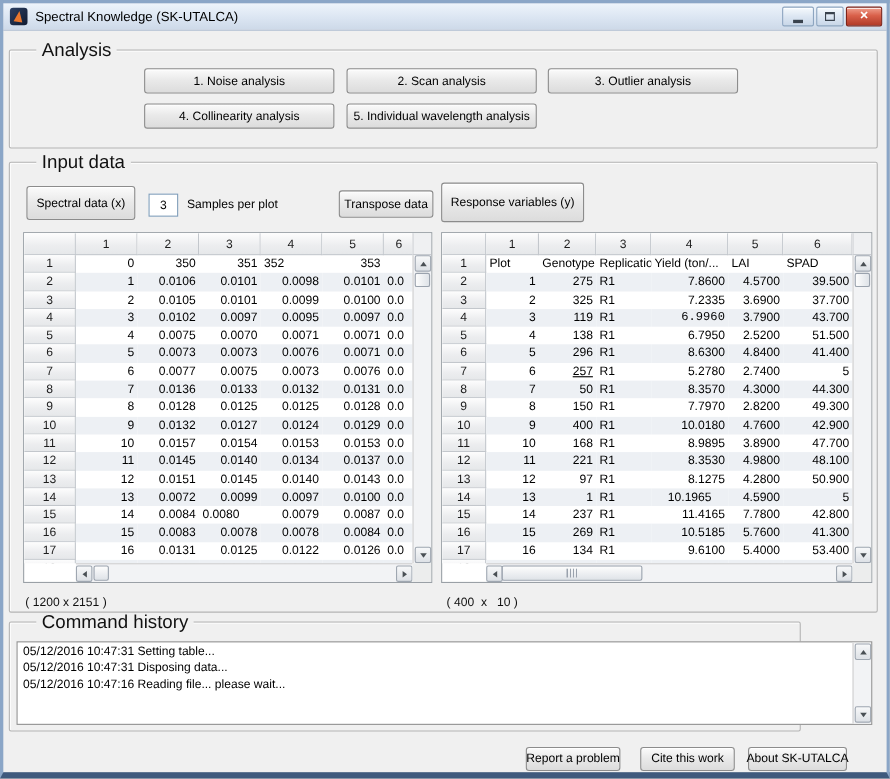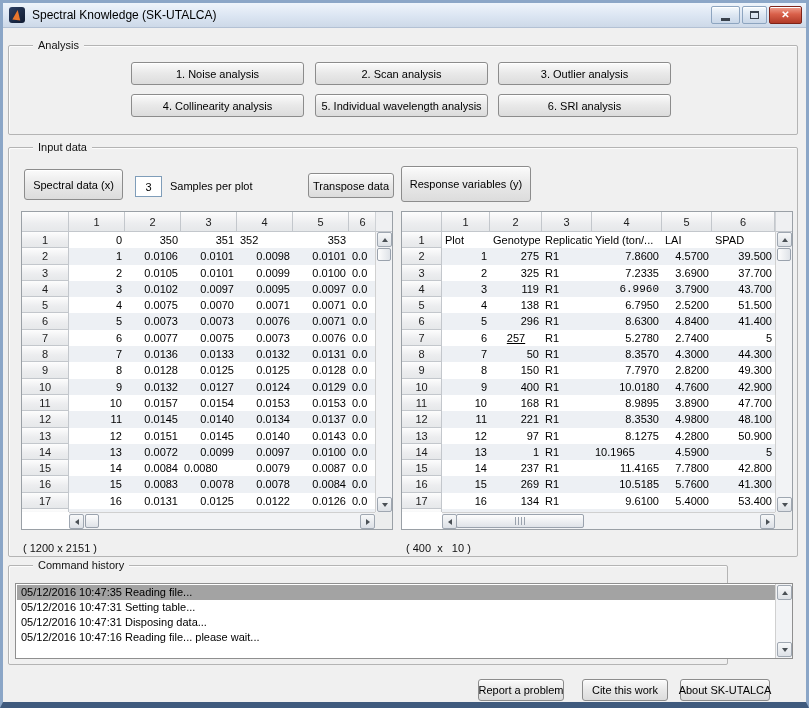--- a/index.html
+++ b/index.html
@@ -52,21 +52,21 @@
   .glyph-max { width:9px; height:8px; border:1px solid #39424d; border-top-width:2px; }
   .glyph-close { font-size:10px; font-weight:bold; color:#fff; line-height:1; }
 
   
   .groupbox {
     position:absolute; border:1px solid #b4b4b4; border-radius:2px;
     box-shadow:inset 1px 1px 0 rgba(255,255,255,.8);
   }
   .legend {
     position:absolute; top:-8px; left:24px; background:#f0f0f0;
-    padding:0 5px; font-size:11px; color:#111; line-height:15px;
+    padding:0 5px; font-size:17px; color:#111; line-height:15px;
   }
 
   .g-analysis { left:8px; top:45px; width:790px; height:90px; }
   .g-input    { left:8px; top:147px; width:790px; height:410px; }
   .g-history  { left:8px; top:565px; width:720px; height:100px; }
 
   
   .btn {
     position:absolute; display:flex; align-items:center; justify-content:center;
     font-size:11px; color:#000;
@@ -191,21 +191,20 @@
     </div>
   </div>
 
   <div class="groupbox g-analysis">
     <div class="legend">Analysis</div>
     <div class="btn a-b1">1. Noise analysis</div>
     <div class="btn a-b2">2. Scan analysis</div>
     <div class="btn a-b3">3. Outlier analysis</div>
     <div class="btn a-b4">4. Collinearity analysis</div>
     <div class="btn a-b5">5. Individual wavelength analysis</div>
-    <div class="btn a-b6">6. SRI analysis</div>
   </div>
 
   <div class="groupbox g-input">
     <div class="legend">Input data</div>
 
     <div class="btn btn-spectral">Spectral data (x)</div>
     <input class="samples-input" value="3" style="">
     <div class="samples-label">Samples per plot</div>
     <div class="btn btn-transpose">Transpose data</div>
     <div class="btn btn-response">Response variables (y)</div>
@@ -467,21 +466,21 @@
             <div class="tc td" style="width: 48px; text-align: right;">5</div>
             <div class="tc td" style="width: 52px; text-align: right;">296</div>
             <div class="tc td" style="width: 50px; text-align: left;">R1</div>
             <div class="tc td" style="width: 70px; text-align: right;">8.6300</div>
             <div class="tc td" style="width: 50px; text-align: right;">4.8400</div>
             <div class="tc td" style="width: 63px; text-align: right;">41.400</div>
           </div>
           <div class="trow">
             <div class="tc rh" style="width: 40px;">7</div>
             <div class="tc td" style="width: 48px; text-align: right;">6</div>
-            <div class="tc td" style="width: 52px; text-align: center; text-decoration: underline;">257</div>
+            <div class="tc td" style="width: 52px; text-align: right; text-decoration: underline;">257</div>
             <div class="tc td" style="width: 50px; text-align: left;">R1</div>
             <div class="tc td" style="width: 70px; text-align: right;">5.2780</div>
             <div class="tc td" style="width: 50px; text-align: right;">2.7400</div>
             <div class="tc td" style="width: 63px; text-align: right;">5</div>
           </div>
           <div class="trow stripe">
             <div class="tc rh" style="width: 40px;">8</div>
             <div class="tc td" style="width: 48px; text-align: right;">7</div>
             <div class="tc td" style="width: 52px; text-align: right;">50</div>
             <div class="tc td" style="width: 50px; text-align: left;">R1</div>
@@ -532,21 +531,21 @@
             <div class="tc td" style="width: 50px; text-align: left;">R1</div>
             <div class="tc td" style="width: 70px; text-align: right;">8.1275</div>
             <div class="tc td" style="width: 50px; text-align: right;">4.2800</div>
             <div class="tc td" style="width: 63px; text-align: right;">50.900</div>
           </div>
           <div class="trow stripe">
             <div class="tc rh" style="width: 40px;">14</div>
             <div class="tc td" style="width: 48px; text-align: right;">13</div>
             <div class="tc td" style="width: 52px; text-align: right;">1</div>
             <div class="tc td" style="width: 50px; text-align: left;">R1</div>
-            <div class="tc td" style="width: 70px; text-align: left;">10.1965</div>
+            <div class="tc td" style="width: 70px; text-align: center;">10.1965</div>
             <div class="tc td" style="width: 50px; text-align: right;">4.5900</div>
             <div class="tc td" style="width: 63px; text-align: right;">5</div>
           </div>
           <div class="trow">
             <div class="tc rh" style="width: 40px;">15</div>
             <div class="tc td" style="width: 48px; text-align: right;">14</div>
             <div class="tc td" style="width: 52px; text-align: right;">237</div>
             <div class="tc td" style="width: 50px; text-align: left;">R1</div>
             <div class="tc td" style="width: 70px; text-align: right;">11.4165</div>
             <div class="tc td" style="width: 50px; text-align: right;">7.7800</div>
@@ -605,21 +604,20 @@
     </div>
 
     <div class="sizelabel" style="left:14px; top:394px;">( 1200 x 2151 )</div>
     <div class="sizelabel" style="left:397px; top:394px;">( 400  x   10 )</div>
   </div>
 
   <div class="groupbox g-history">
     <div class="legend">Command history</div>
     <div class="listbox">
       <div class="hitems" id="history-list">
-          <div class="hitem sel">05/12/2016 10:47:35 Reading file...</div>
           <div class="hitem">05/12/2016 10:47:31 Setting table...</div>
           <div class="hitem">05/12/2016 10:47:31 Disposing data...</div>
           <div class="hitem">05/12/2016 10:47:16 Reading file... please wait...</div>
         </div>
       <div class="sb-list">
         <div class="sbtn up">
             <span class="tri-up"></span>
           </div>
         <div class="sbtn down">
             <span class="tri-down"></span>

